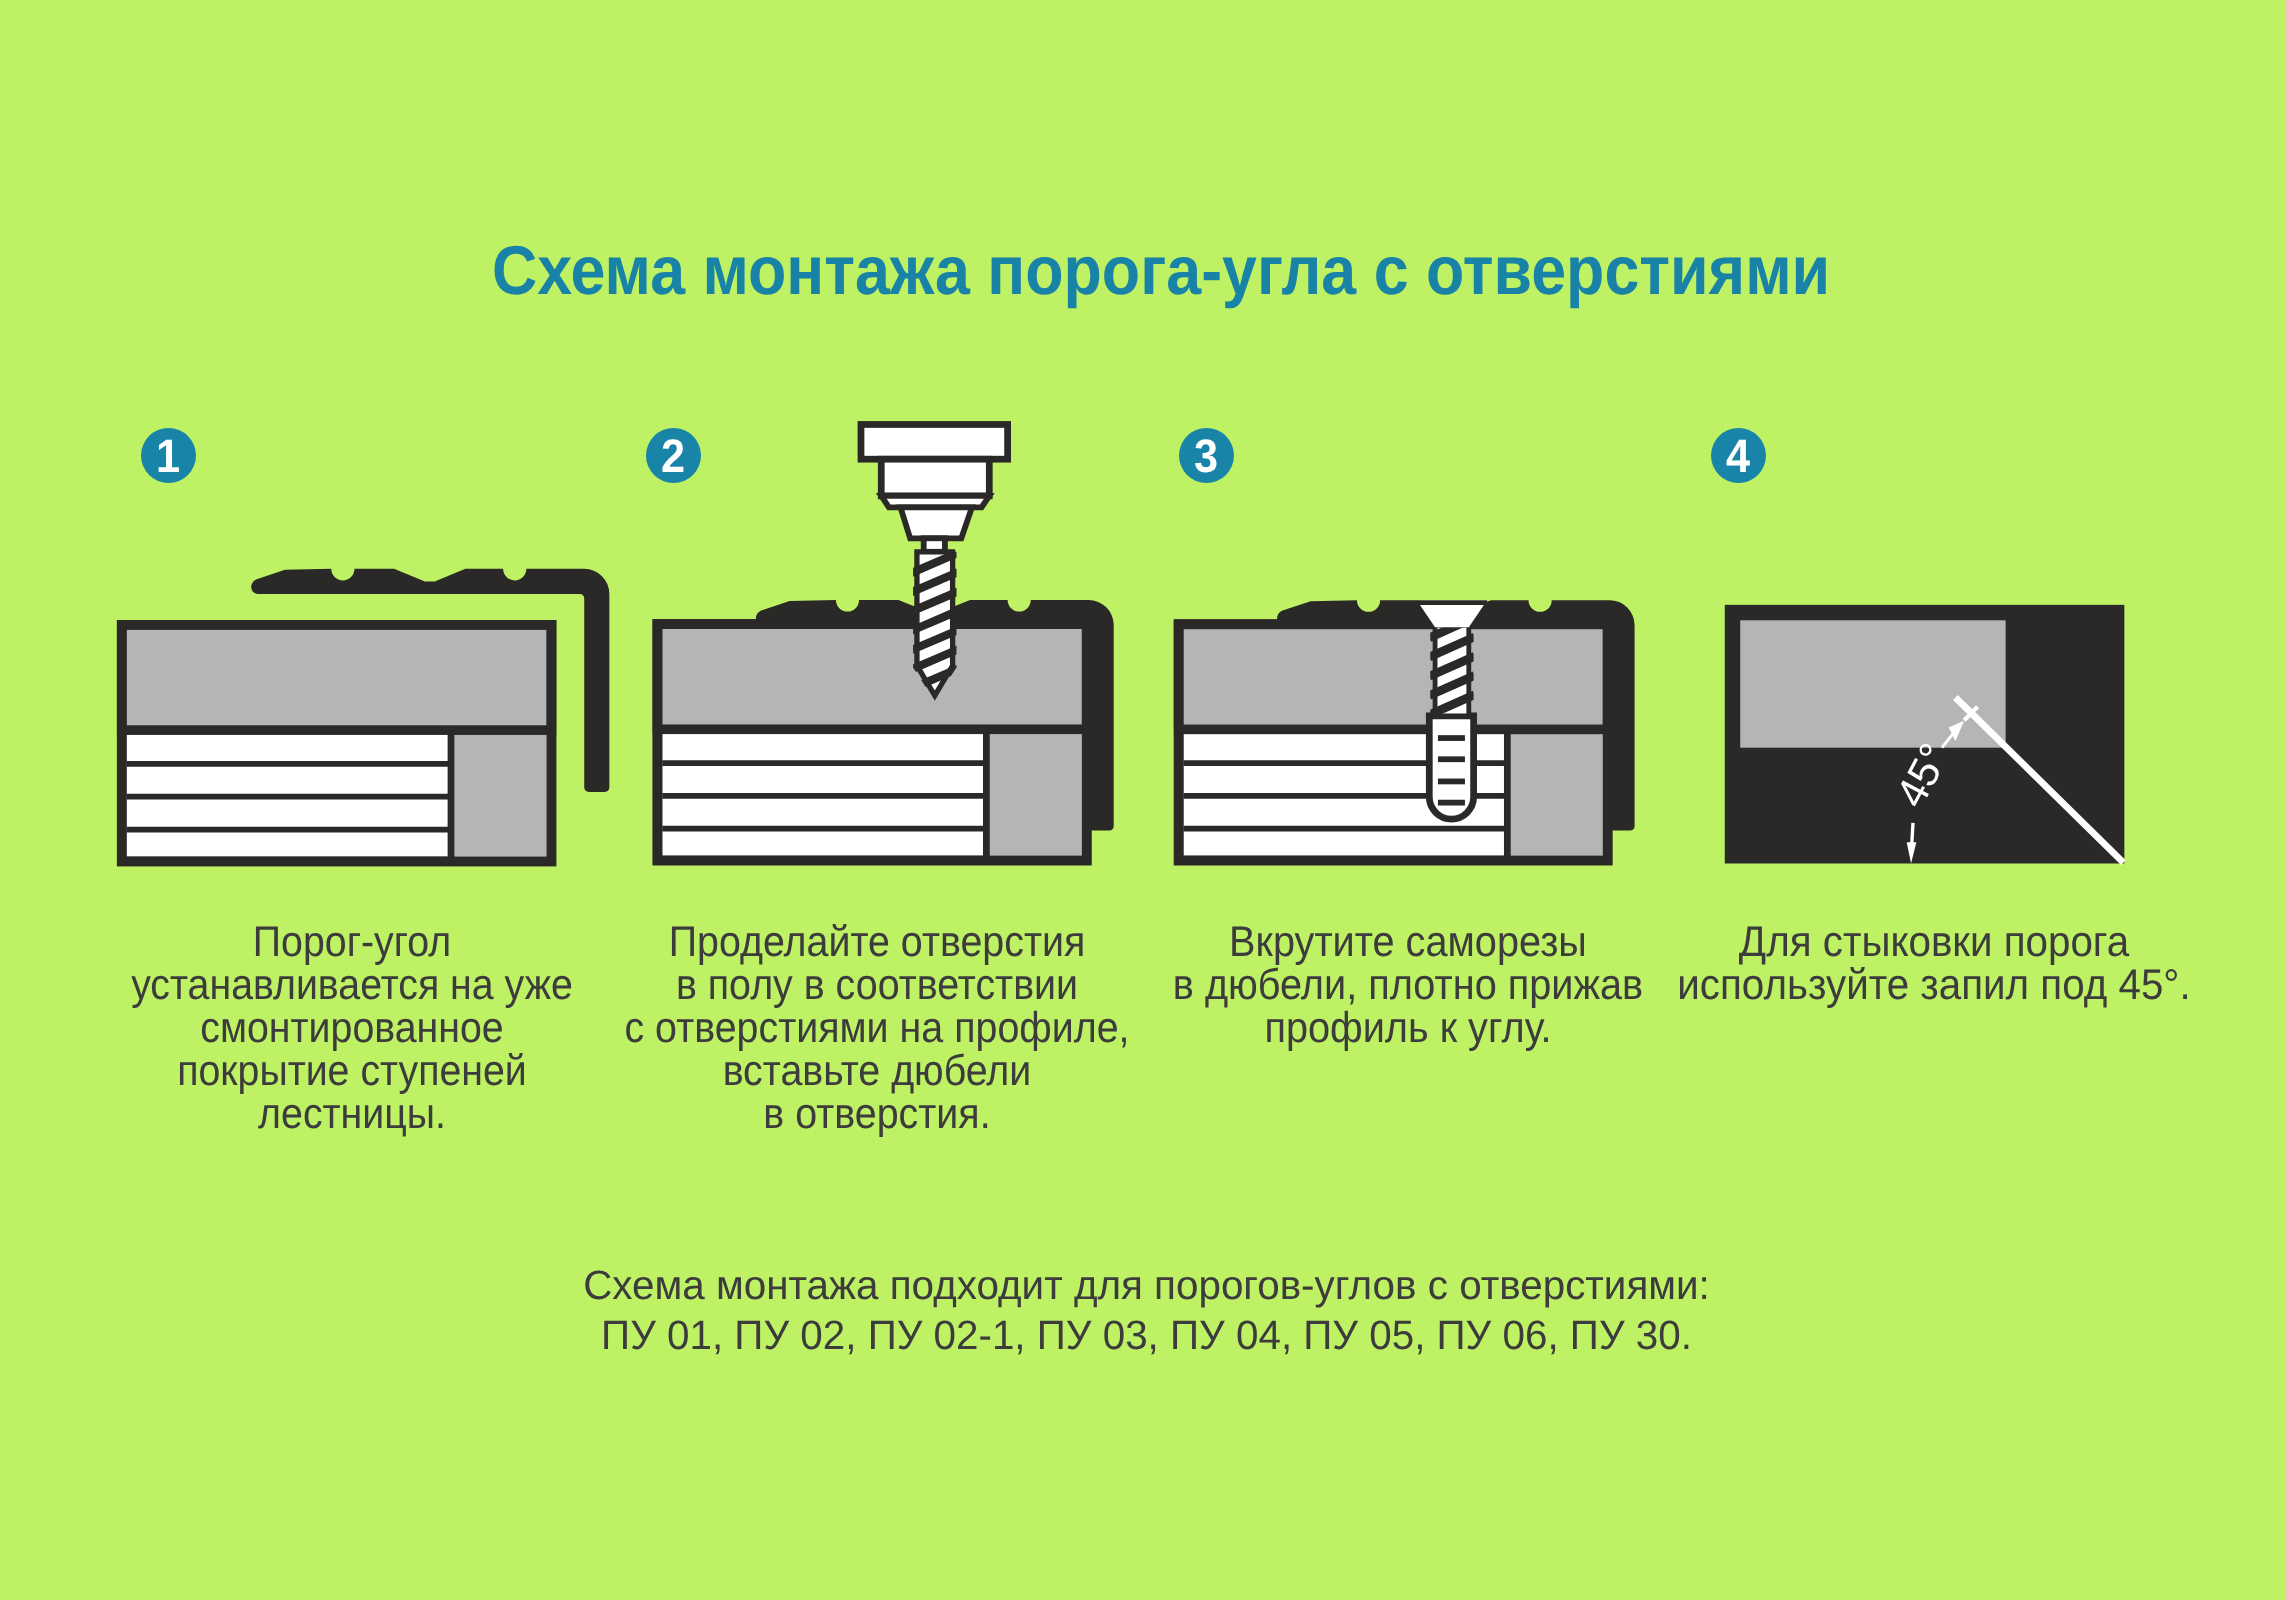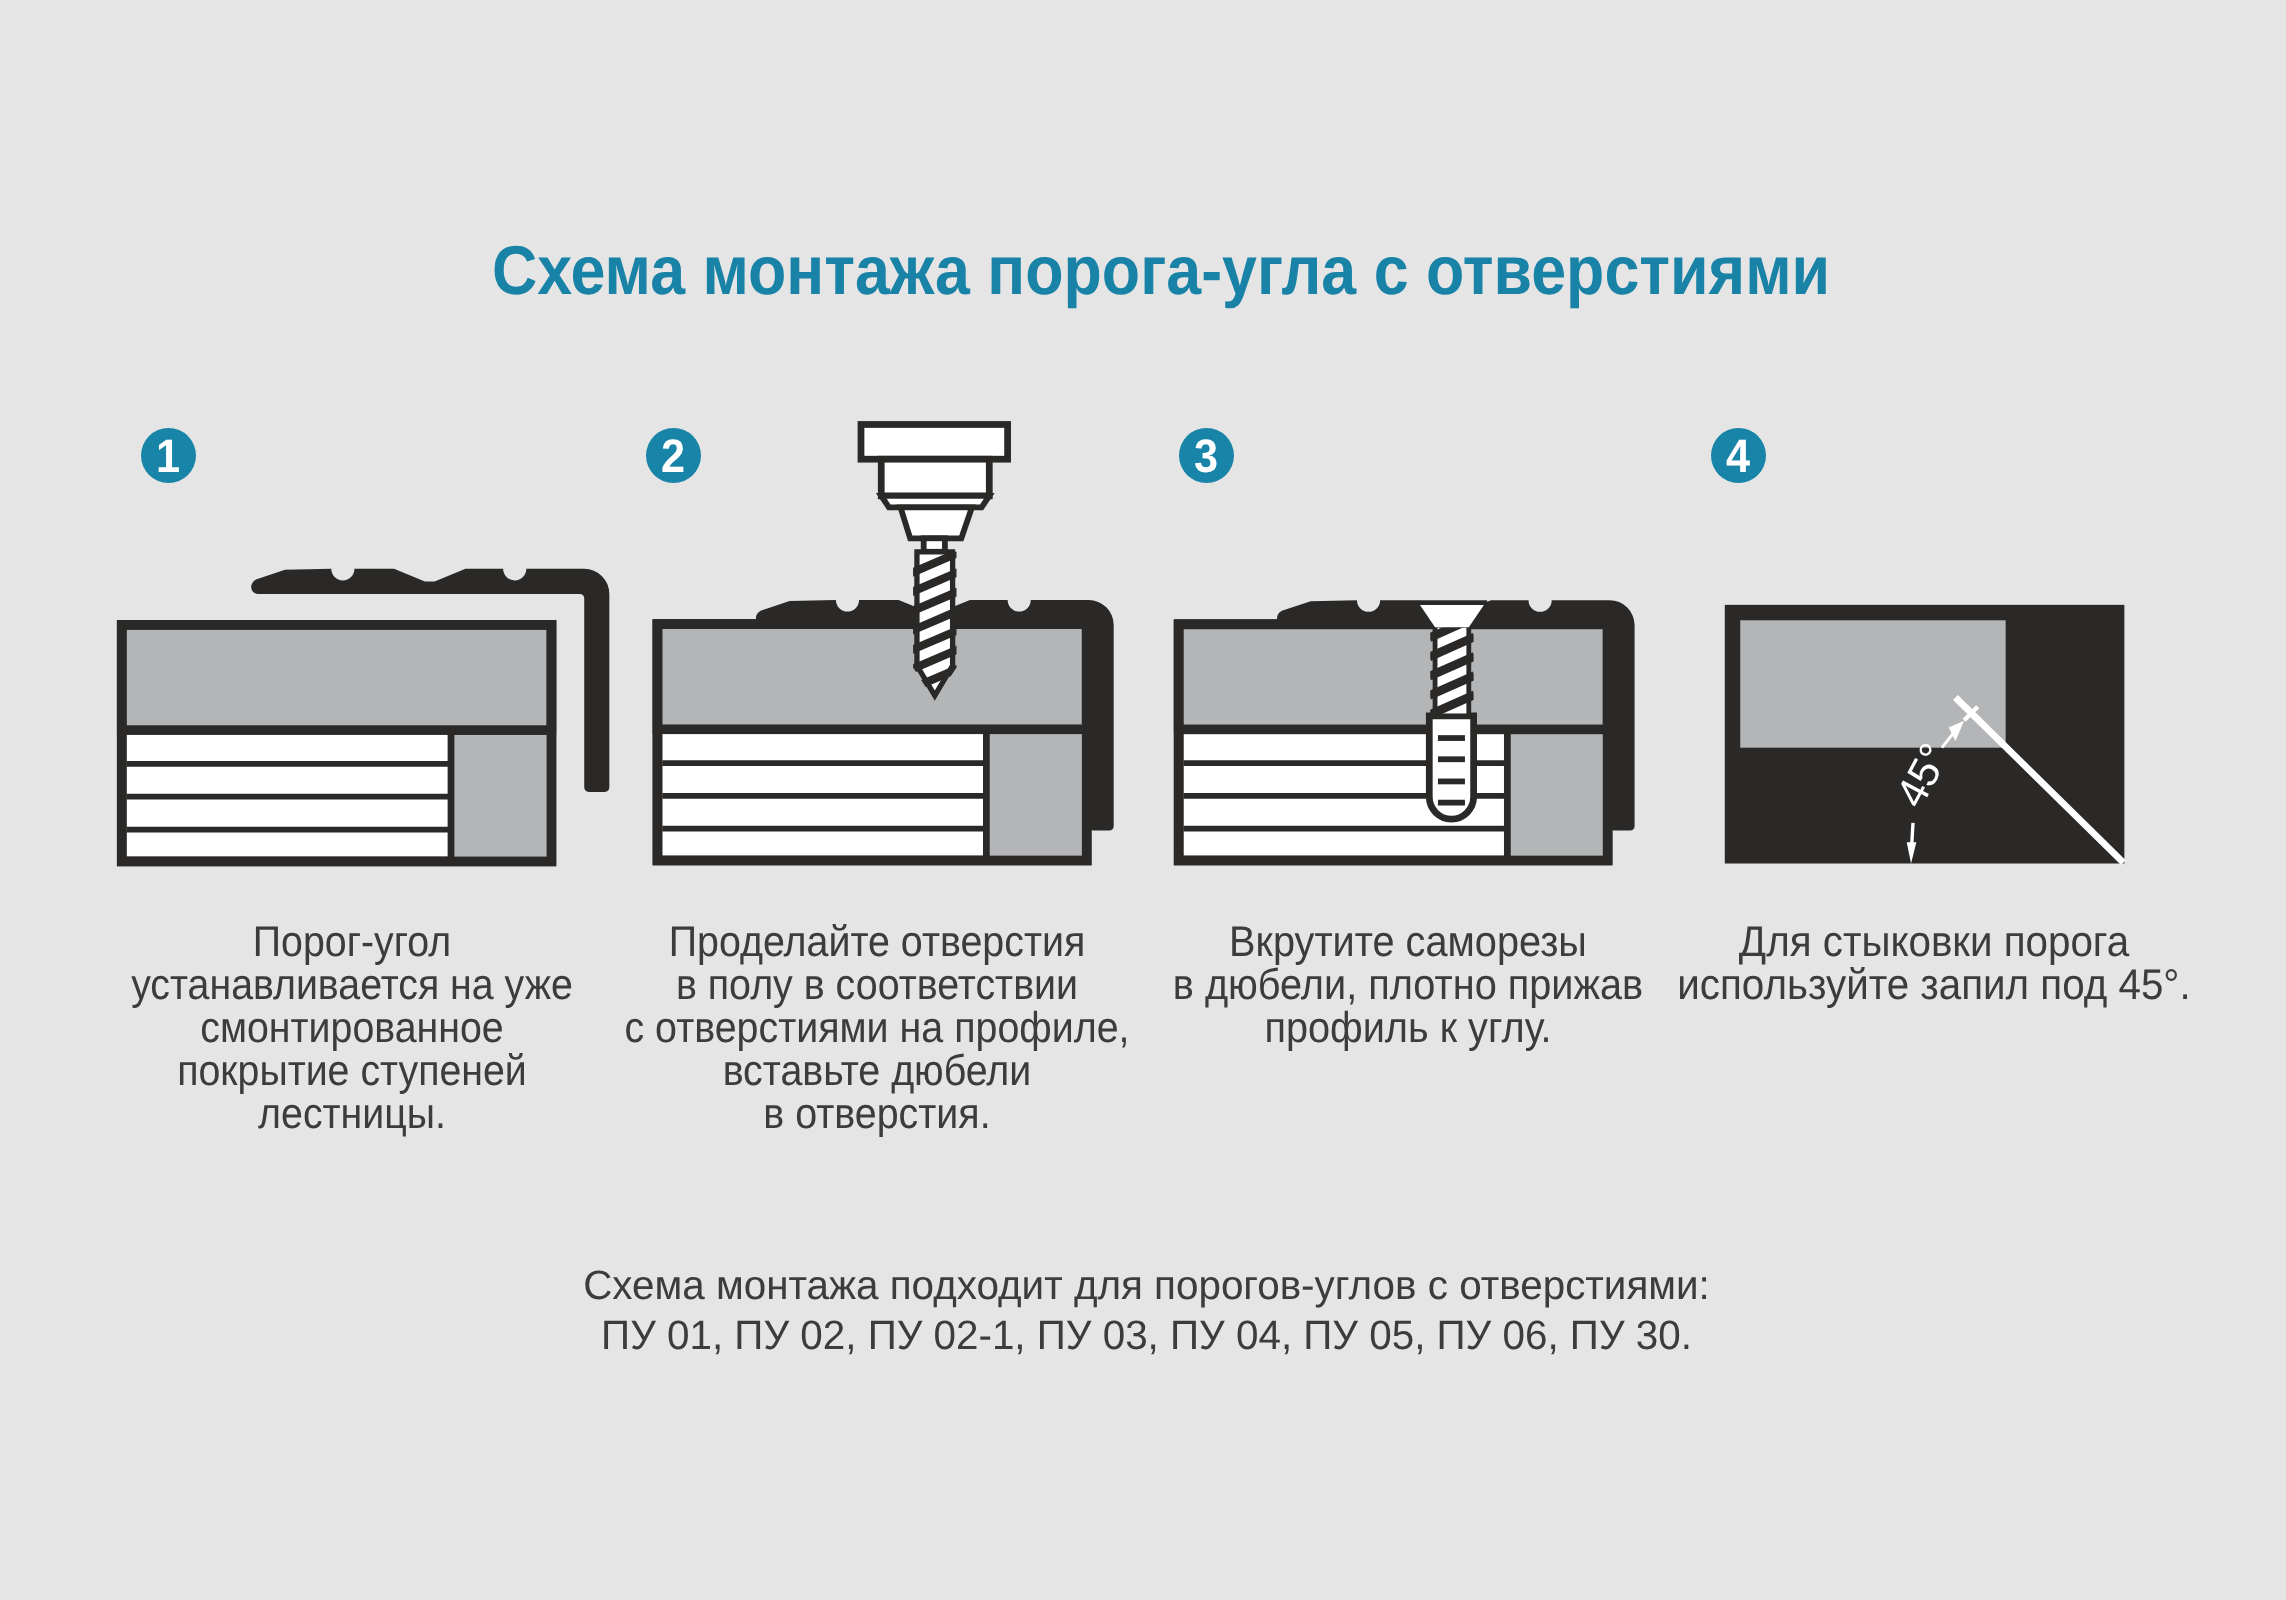--- a/index.html
+++ b/index.html
@@ -1,19 +1,19 @@
 <!DOCTYPE html>
 <html><head>
 <meta charset="utf-8">
 <style>
   html,body{margin:0;padding:0;}
   body{width:2286px;height:1601px;background:#ffffff;position:relative;overflow:hidden;
        -webkit-font-smoothing:antialiased;text-rendering:geometricPrecision;
        font-family:"Liberation Sans",sans-serif;}
-  .page{position:absolute;left:0;top:0;width:2286px;height:1601px;background:#e5e5e5;}
+  .page{position:absolute;left:0;top:0;width:2286px;height:1601px;background:#bef264;}
   .title{position:absolute;top:236px;left:1161px;transform:translateX(-50%);
          font-size:69px;font-weight:700;line-height:69px;color:#1982a7;white-space:nowrap;}
   .title-inner{display:inline-block;transform:scaleX(0.909);transform-origin:center;}
   .badge{position:absolute;width:55px;height:55px;border-radius:50%;background:#1884a8;
          color:#ffffff;font-size:47px;font-weight:700;text-align:center;line-height:55px;}
   .badge span{display:inline-block;transform:scaleX(0.92);}
   .caption{position:absolute;width:676px;margin-left:-338px;text-align:center;
            font-size:43px;line-height:43px;color:#3c3c3c;white-space:pre-line;
            transform:scaleX(0.91);transform-origin:center top;}
   .footer{position:absolute;width:1545px;margin-left:-772px;text-align:center;

